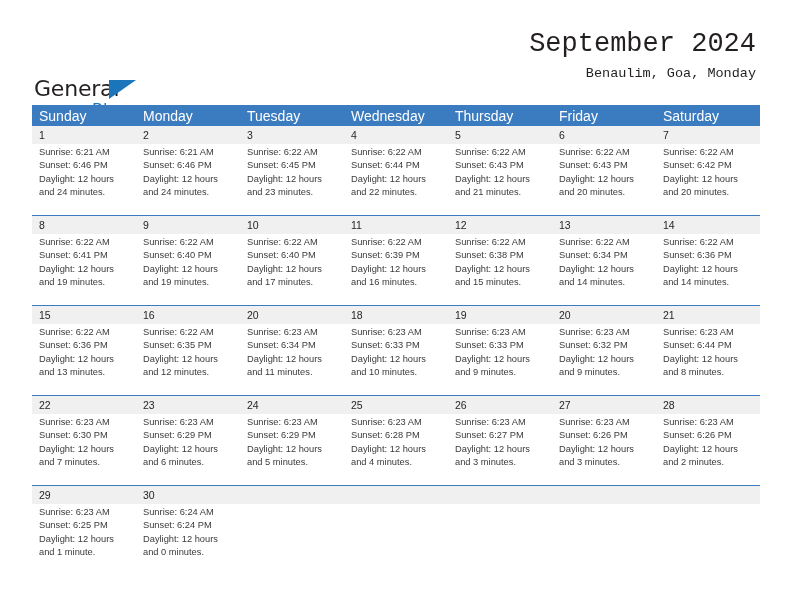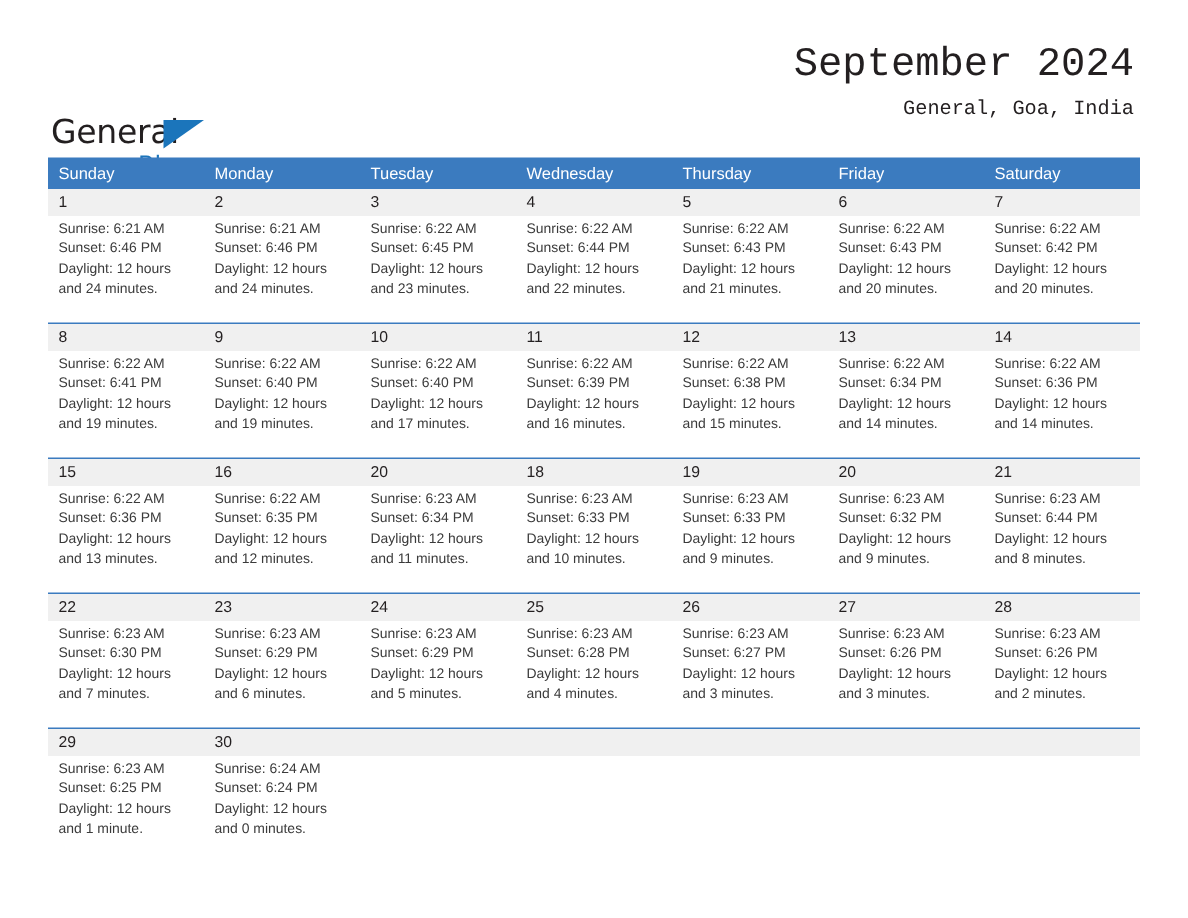--- a/index.html
+++ b/index.html
@@ -102,21 +102,21 @@
     display: flex;
     width: 728px;
     background: #3b7bbf;
   }
   .weekday-cell {
     flex: 1 1 104px;
     width: 104px;
     box-sizing: border-box;
     padding: 4px 6px 4px 7px;
     color: #ffffff;
-    font-size: 11px;
+    font-size: 14px;
     line-height: 14px;
     height: 21px;
     white-space: nowrap;
     overflow: hidden;
   }
 
   .week {
     width: 728px;
     border-top: 1.4px solid #3b7bbf;
   }
@@ -166,21 +166,21 @@
   <div class="header">
 
     <div class="logo">
       <span class="logo-general">General</span>
       <span class="logo-tri"></span>
       <span class="logo-blue">Blue</span>
     </div>
 
     <div class="title-block">
       <h1 class="cal-title">September 2024</h1>
-      <div class="cal-subtitle">General, Goa, India</div>
+      <div class="cal-subtitle">Benaulim, Goa, Monday</div>
     </div>
 
   </div>
 
   <div class="calendar">
     <div class="weekday-row" id="weekday-row">
         <div class="weekday-cell">Sunday</div>
         <div class="weekday-cell">Monday</div>
         <div class="weekday-cell">Tuesday</div>
         <div class="weekday-cell">Wednesday</div>

